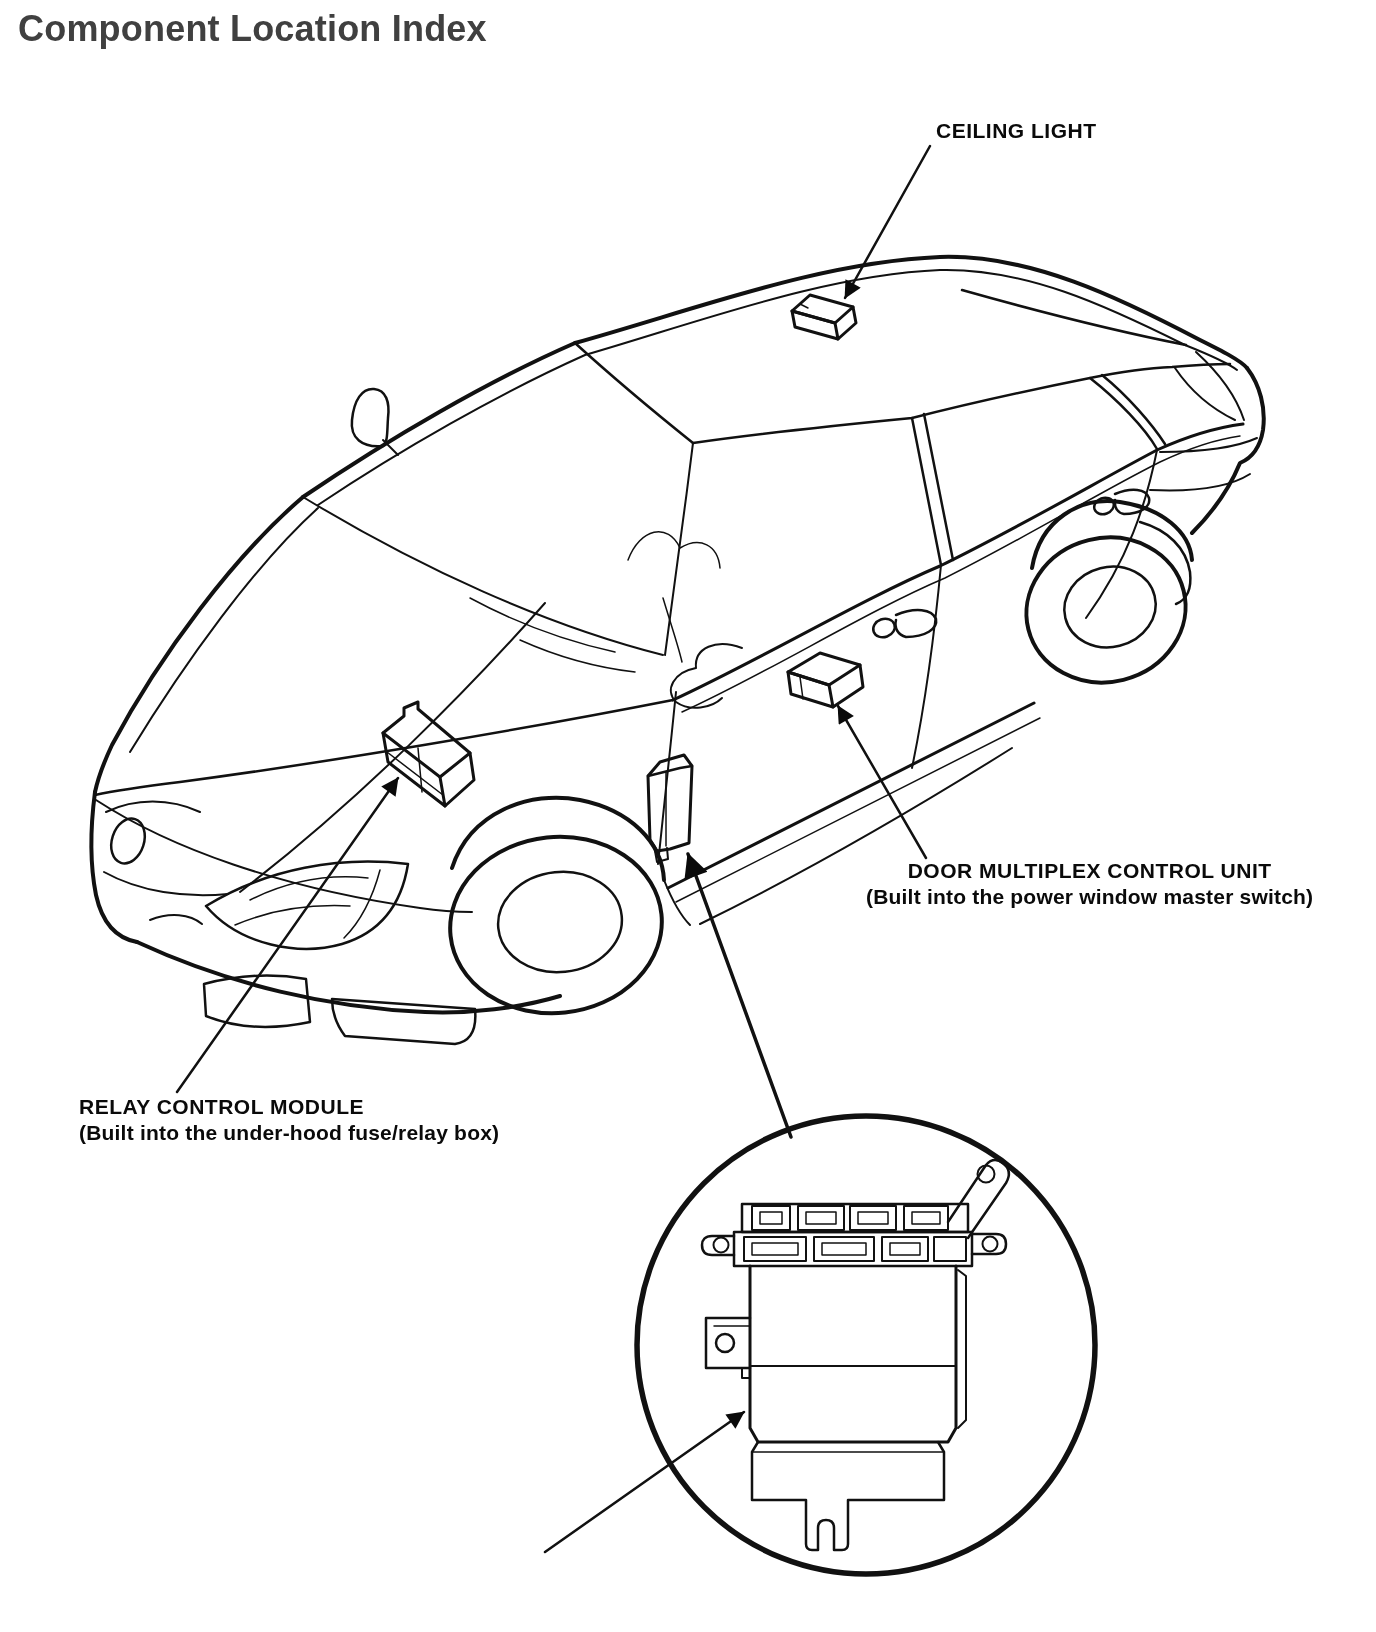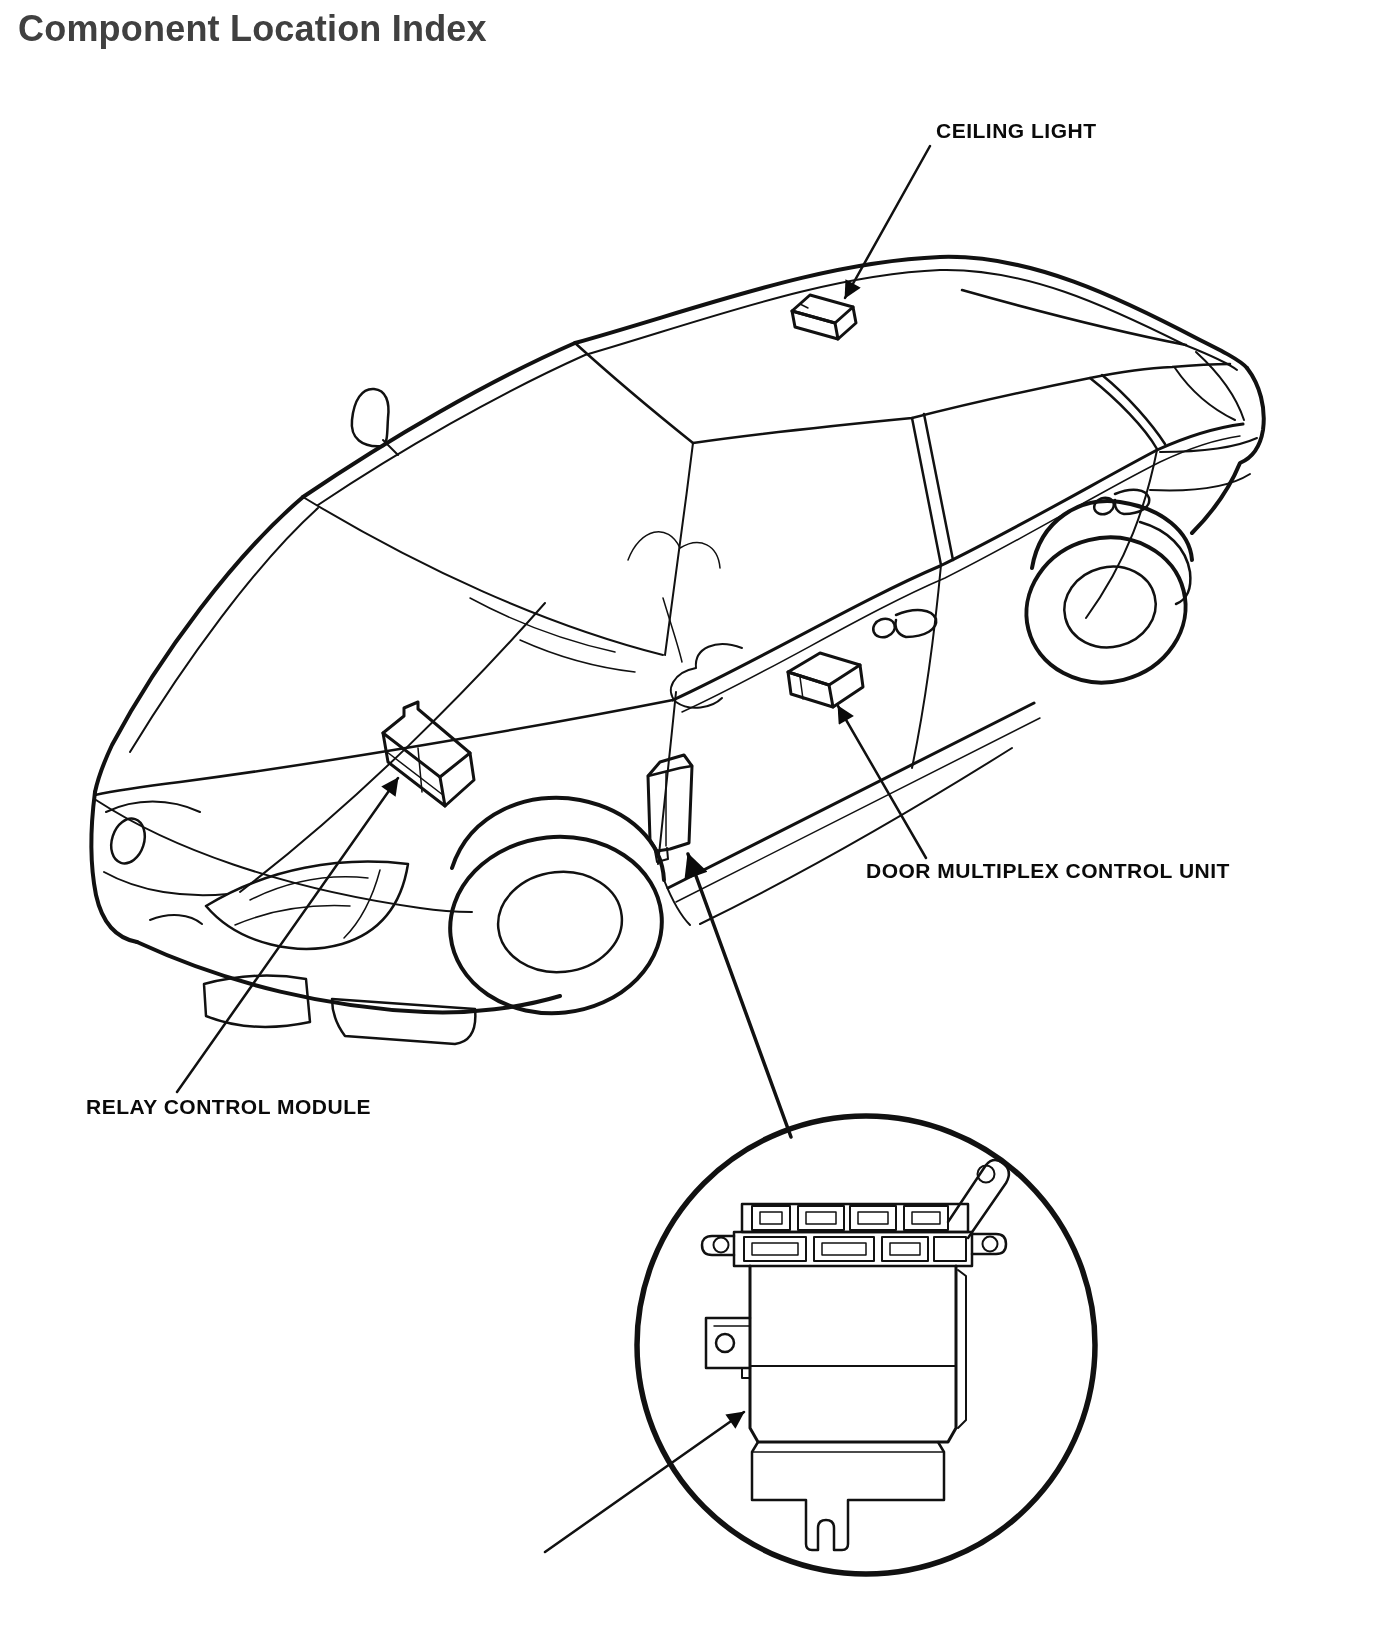--- a/index.html
+++ b/index.html
@@ -210,20 +210,22 @@
     </g>
   </g>
 </svg>
 
 <div class="lbl" style="left:936px;top:118px;">
   <span>CEILING LIGHT</span>
 </div>
 
 <div class="lbl" style="left:866px;top:858px;text-align:center;">
   <span>DOOR MULTIPLEX CONTROL UNIT</span>
-</div>
-
-<div class="lbl" style="left:86px;top:1094px;">
+  <span class="sub">(Built into the power window master switch)</span>
+</div>
+
+<div class="lbl" style="left:79px;top:1094px;">
   <span>RELAY CONTROL MODULE</span>
+  <span class="sub">(Built into the under-hood fuse/relay box)</span>
 </div>
 
 <div class="lbl" style="left:138px;top:1552px;">
 </div>
 
 </body></html>

